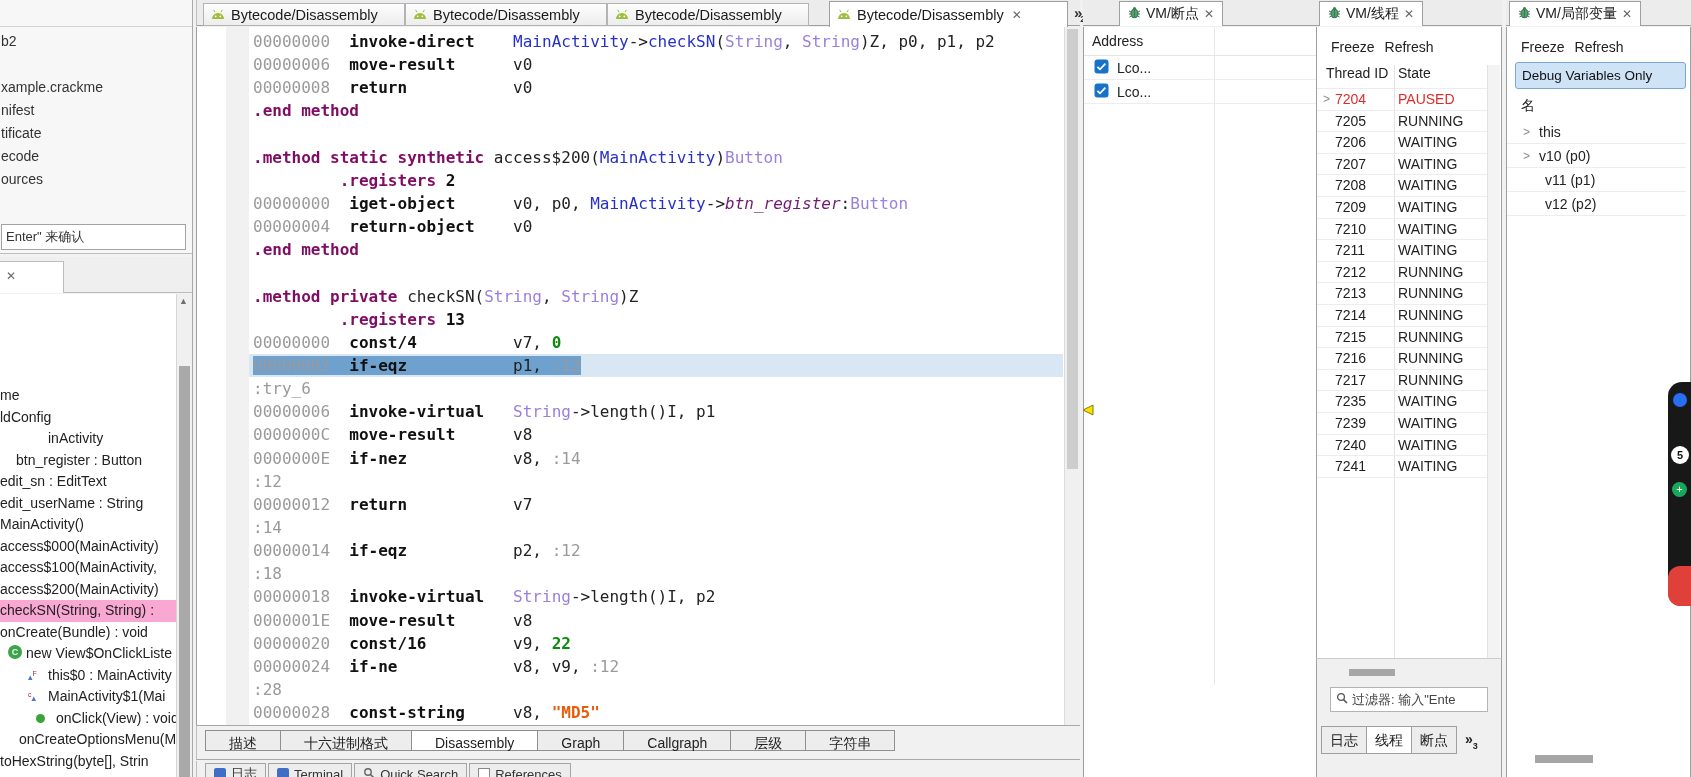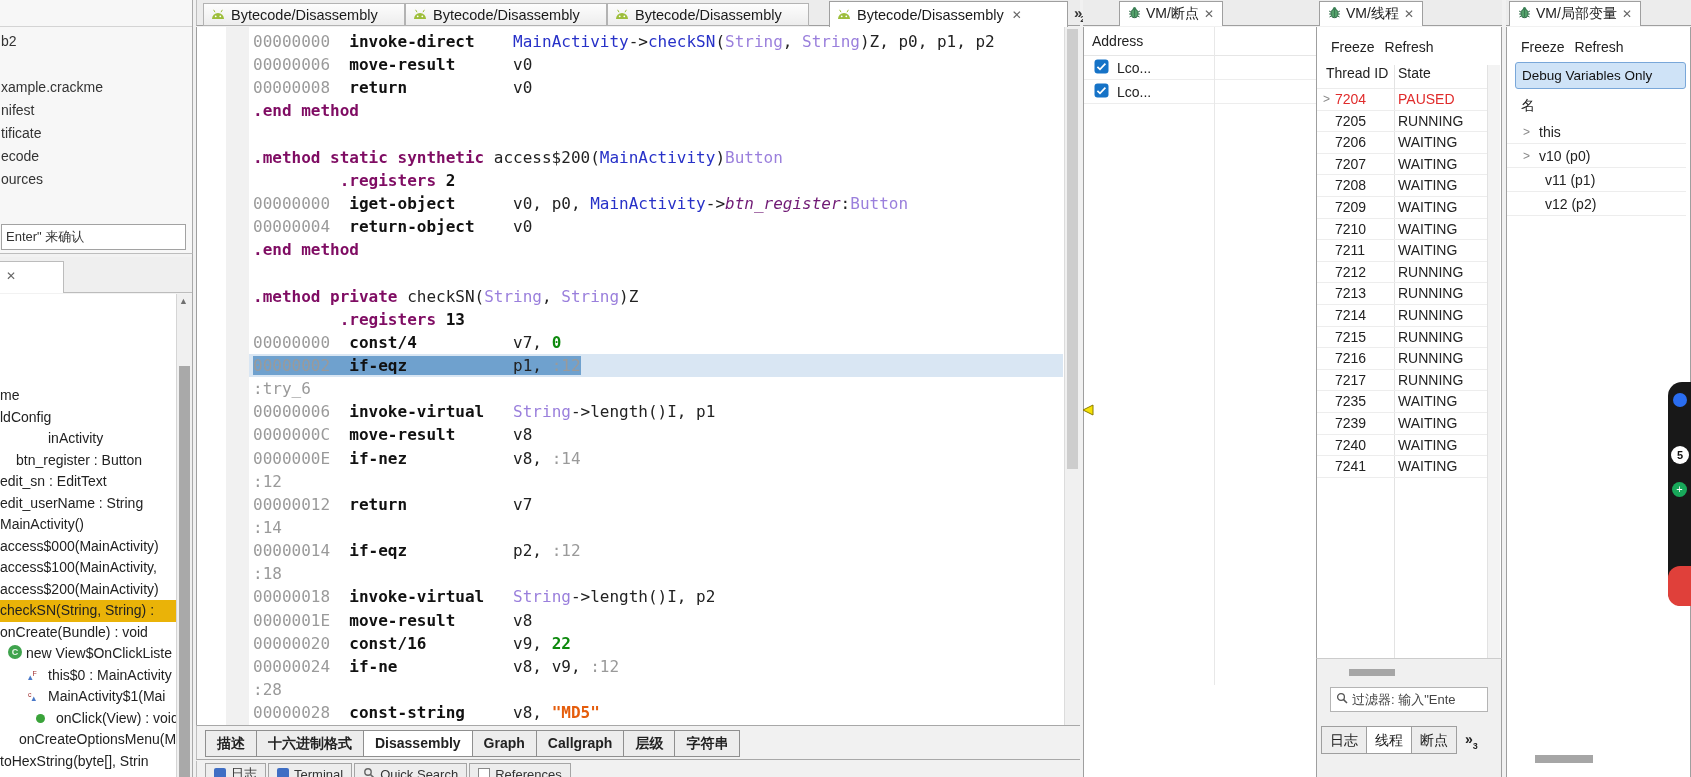--- a/index.html
+++ b/index.html
@@ -12,21 +12,21 @@
   .lt-sep { position:absolute; left:0; right:0; top:26px; border-top:1px solid #d4d4d4; }
   .lt-item { position:absolute; left:1px; white-space:nowrap; color:#333; height:20px; line-height:20px; }
   #lt-filter { position:absolute; left:1px; top:224px; width:185px; height:26px; border:1px solid #a2a2a2; background:#fff; font-family:inherit; font-size:13px; color:#333; padding:0 4px; }
 
   #left-bottom { position:absolute; left:0; top:253px; width:193px; height:524px; background:#f2f2f2; border-right:1px solid #a9a9a9; border-top:1px solid #bdbdbd; }
   .lb-tabbar { position:absolute; left:0; right:0; top:3px; height:36px; background:#efefef; border-bottom:1px solid #bcbcbc; }
   .lb-tab { position:absolute; left:0; top:4px; width:64px; height:32px; background:#fff; border:1px solid #bcbcbc; border-bottom:none; border-left:none; }
   .lb-tab .x { position:absolute; left:6px; top:7px; color:#666; font-size:12px; }
   .lb-content { position:absolute; left:0; top:40px; right:16px; bottom:0; background:#fff; overflow:hidden; }
   .lb-item { position:absolute; left:0; right:0; height:21.5px; line-height:21.5px; white-space:nowrap; color:#222; }
-  .lb-item.selected { background:#eab308; }
+  .lb-item.selected { background:#f9a8d4; }
   .lb-item .lbl { position:absolute; top:0; }
   .lb-item .ico { position:absolute; top:2px; }
   .ico-class { width:14px; height:14px; border-radius:50%; background:#3fa34d; color:#eaf5ea; font-size:9px; font-weight:bold; text-align:center; line-height:14px; display:inline-block; }
   .ico-dot { width:9px; height:9px; border-radius:50%; background:#3aa33a; display:inline-block; margin-top:4px; }
   .ico-field,.ico-ctor { font-size:9px; color:#4a78c8; display:inline-block; line-height:14px; }
   .ico-field sup,.ico-ctor sup { color:#a03030; font-size:7px; }
   .lb-scroll { position:absolute; right:0; top:40px; width:16px; bottom:0; background:#f0f0f0; border-left:1px solid #d5d5d5; }
   .lb-scroll .arr { position:absolute; top:2px; left:2px; font-size:9px; color:#707070; }
   .lb-scroll .thumb { position:absolute; left:2px; top:72px; width:11px; height:438px; background:#a9a9a9; }
 
@@ -55,21 +55,21 @@
   .tk-f { color:#701a75; font-style:italic; }
   .tk-n { color:#0e8a0e; font-weight:bold; }
   .tk-s { color:#e55d0c; font-weight:bold; }
   .tk-b { color:#111; font-weight:bold; }
   .tk-p { color:#222; }
   .ed-vscroll { position:absolute; right:0; top:0; width:16px; bottom:0; background:#f0f0f0; border-left:1px solid #dcdcdc; }
   .ed-vscroll .thumb { position:absolute; left:2px; top:2px; width:11px; height:440px; background:#cdcdcd; }
 
   .ed-bottombar { position:absolute; left:0; right:0; bottom:17px; height:35px; background:#f1f1f1; border-top:1px solid #a8a8a8; border-bottom:1px solid #a8a8a8; border-left:1px solid #bdbdbd; }
   .segrow { position:absolute; left:8px; top:4px; display:flex; }
-  .seg { border:1px solid #8f8f8f; border-left:none; background:#ededed; padding:0 11px; line-height:25px; height:27px; white-space:nowrap;font-weight:bold; }
+  .seg { border:1px solid #8f8f8f; border-left:none; background:#ededed; padding:0 23px; line-height:25px; height:21px; white-space:nowrap; }
   .seg:first-child { border-left:1px solid #8f8f8f; }
   .seg.active { background:#fff; }
 
   .ed-windowtabs { position:absolute; left:0; right:0; bottom:0; height:16px; background:#f1f1f1; overflow:hidden; border-left:1px solid #bdbdbd; }
   .wtabs { position:absolute; left:8px; top:2px; display:flex; gap:2px; }
   .wtab { display:flex; gap:5px; align-items:center; border:1px solid #a5a5a5; background:#ededed; padding:0 8px; height:22px; font-size:13px; color:#333; white-space:nowrap; }
   .wicon { width:12px; height:12px; display:inline-block; border-radius:2px; }
   .wicon.blue { background:#3f6ec4; box-shadow:inset 0 -2px 0 #fff3; }
   .wicon.page { background:#fff; border:1px solid #8a8a8a; border-radius:0; }
 

